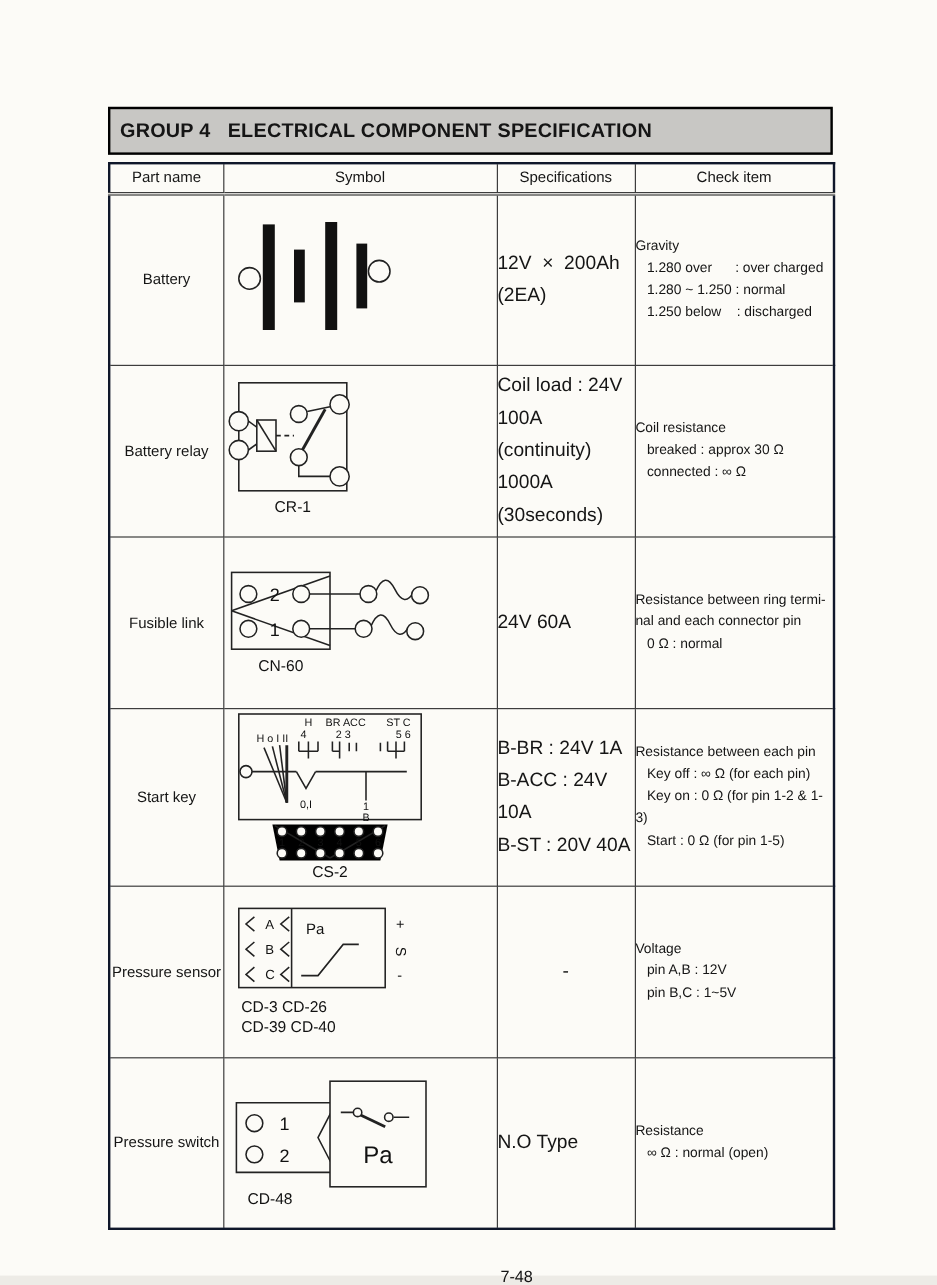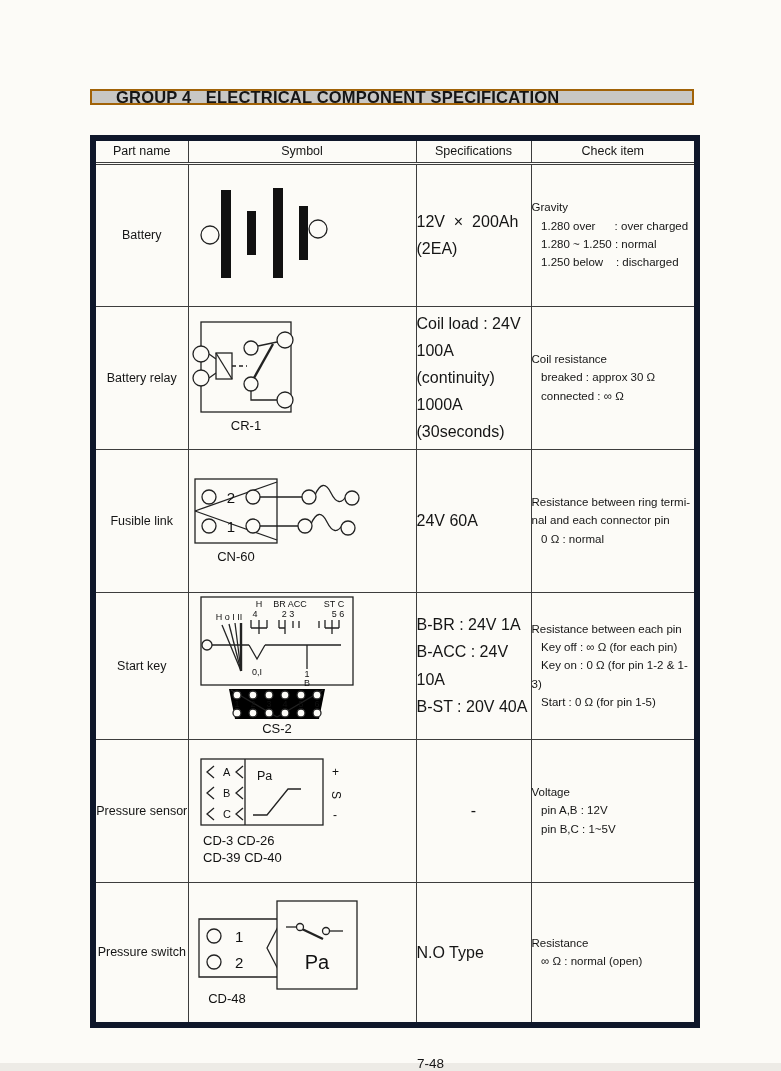--- a/index.html
+++ b/index.html
@@ -5,33 +5,33 @@
   html,body { margin:0; padding:0; }
   body {
     width:781px; height:1071px;
     background:#fcfbf7;
     font-family:"Liberation Sans", sans-serif;
     color:#151515;
     position:relative;
     overflow:hidden;
   }
   .title-bar {
-    position:absolute; left:90px; top:89px; width:604px; height:16px;
+    position:absolute; left:90px; top:89px; width:604px; height:40px;
     box-sizing:border-box;
     background:#c8c7c4;
-    border:2px solid #a16207;
+    border:2px solid #000000;
     display:flex; align-items:center;
-    padding-left:24px;
+    padding-left:8px;
     font-size:16.5px; font-weight:bold; letter-spacing:.2px;
     white-space:pre;
   }
   table.spec {
     position:absolute; left:90px; top:135px; width:604px;
     border-collapse:collapse; table-layout:fixed;
-    border:6px solid #0f172a;
+    border:2px solid #0f172a;
   }
   table.spec th, table.spec td {
     border:1px solid #3d3d3d;
     box-sizing:border-box;
     padding:0;
   }
   table.spec th {
     height:25px; font-weight:normal; font-size:12.5px;
     border-bottom:3px double #3d3d3d;
   }

